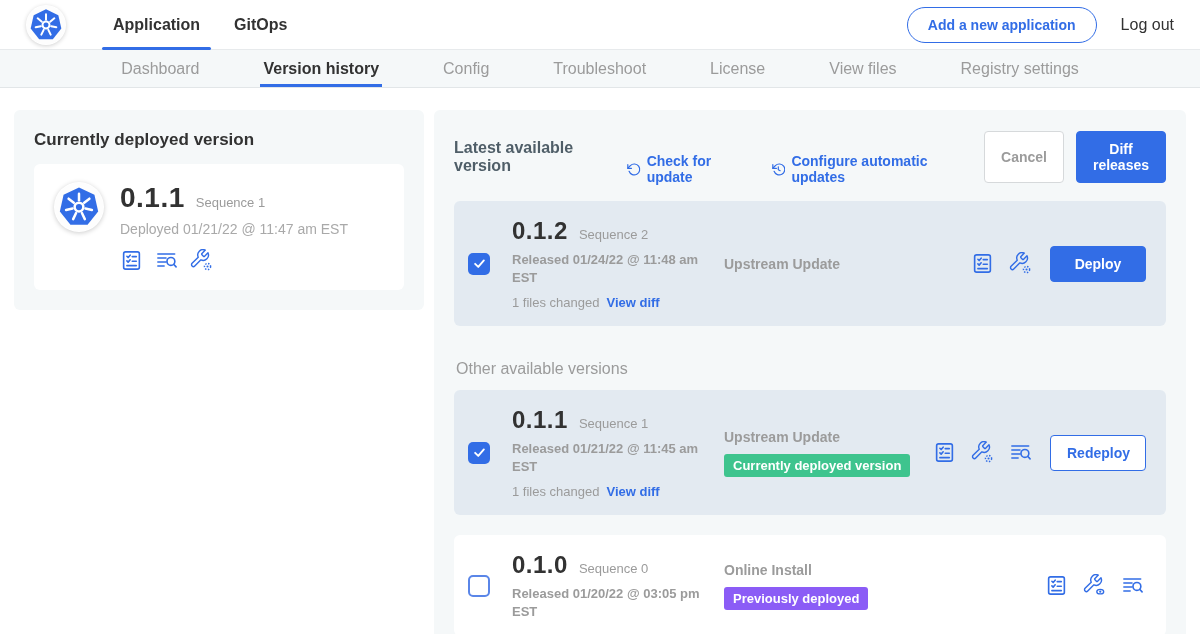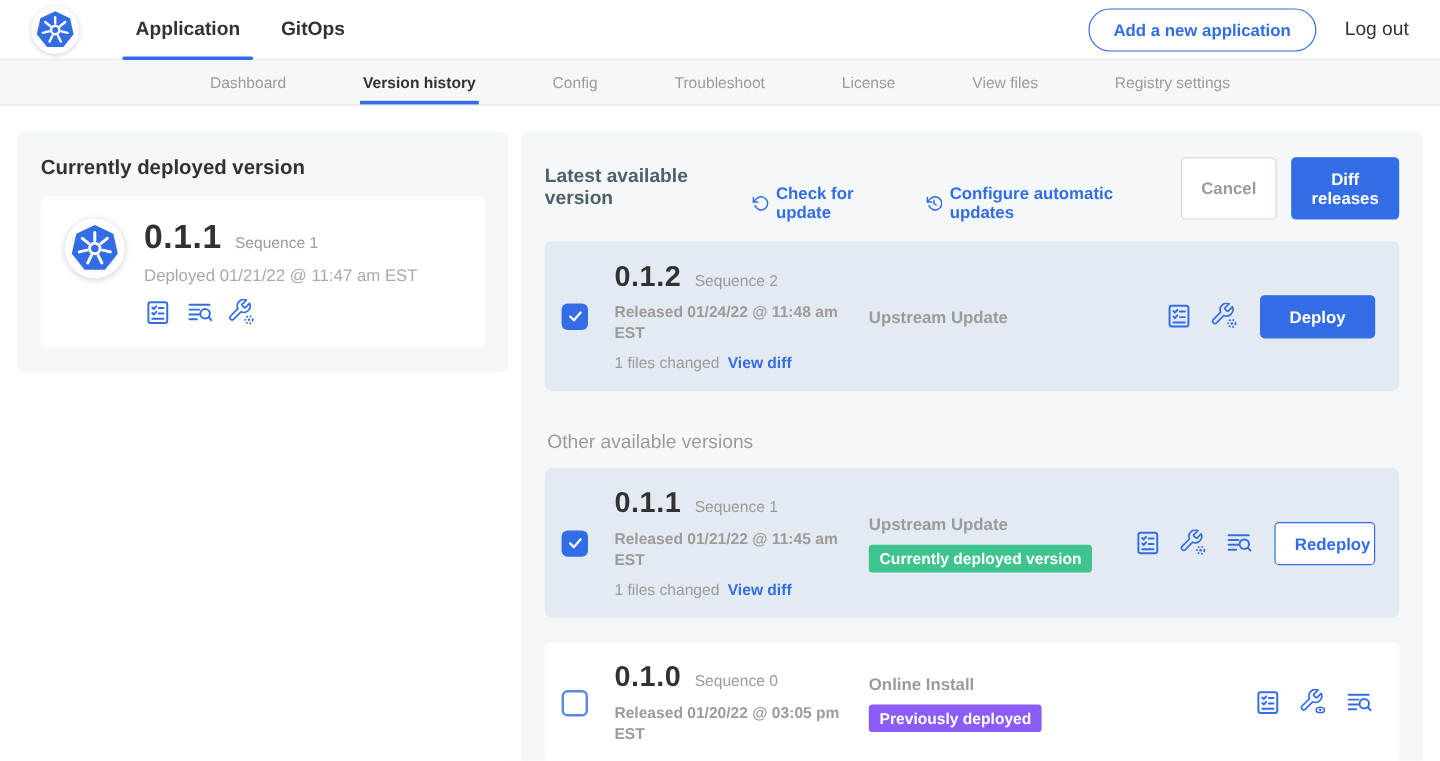--- a/index.html
+++ b/index.html
@@ -11,21 +11,21 @@
   .topnav { height:50px; display:flex; align-items:center; padding:0 26px; background:#fff; border-bottom:1px solid #e7eaec; }
   .logo-wrap { width:40px; height:40px; border-radius:50%; box-shadow:0 1px 4px rgba(0,0,0,.18); margin-right:30px; background:#fff; }
   .topnav-tab { position:relative; height:50px; display:flex; align-items:center; padding:0 17px; font-size:16px; font-weight:700; color:#323232; cursor:pointer; }
   .topnav-tab.active::after { content:""; position:absolute; left:6px; right:6px; bottom:0; height:3px; background:#326de6; border-radius:2px; }
   .topnav-right { margin-left:auto; display:flex; align-items:center; gap:24px; }
   .pill-btn { background:#fff; border:1px solid #326de6; color:#326de6; font-weight:700; font-size:14px; padding:9px 20px; border-radius:19px; cursor:pointer; font-family:inherit; }
   .logout { font-size:16px; color:#323232; cursor:pointer; }
 
   
   .subnav { height:38px; background:#f5f8f9; border-bottom:1px solid #e2e6e8; display:flex; justify-content:center; gap:58px; }
-  .subnav-tab { position:relative; display:flex; align-items:center; padding:0 3px; font-size:13px; color:#9b9b9b; cursor:pointer; }
+  .subnav-tab { position:relative; display:flex; align-items:center; padding:0 3px; font-size:16px; color:#9b9b9b; cursor:pointer; }
   .subnav-tab.active { color:#323232; font-weight:700; }
   .subnav-tab.active::after { content:""; position:absolute; left:0; right:0; bottom:0; height:3px; background:#326de6; }
 
   
   .main { display:flex; align-items:flex-start; gap:10px; padding:22px 14px 0 14px; }
 
   
   .deployed-panel { width:410px; flex:none; background:#f5f8f9; border-radius:6px; padding:20px; }
   .deployed-title { font-size:17px; font-weight:700; color:#323232; }
   .deployed-card { margin-top:14px; background:#fff; border-radius:6px; padding:18px 20px; display:flex; gap:16px; }
@@ -307,21 +307,21 @@
             <svg class="ic" width="23" height="23">
               <use href="#i-wrench-gear"></use>
             </svg>
           </button>
         <button class="icon-btn">
             <svg class="ic" width="23" height="23">
               <use href="#i-lines-mag"></use>
             </svg>
           </button>
       </div>
-      <button class="btn btn-outline" style="width:84px">Redeploy</button>
+      <button class="btn btn-outline" style="width:96px">Redeploy</button>
     </div>
 
     <div class="version-row row-gap">
       <div class="checkbox unchecked"></div>
       <div class="version-info">
         <div class="version-line">
           <span class="v-big">0.1.0</span>
           <span class="seq">Sequence 0</span>
         </div>
         <div class="released">Released 01/20/22 @ 03:05 pm EST</div>

